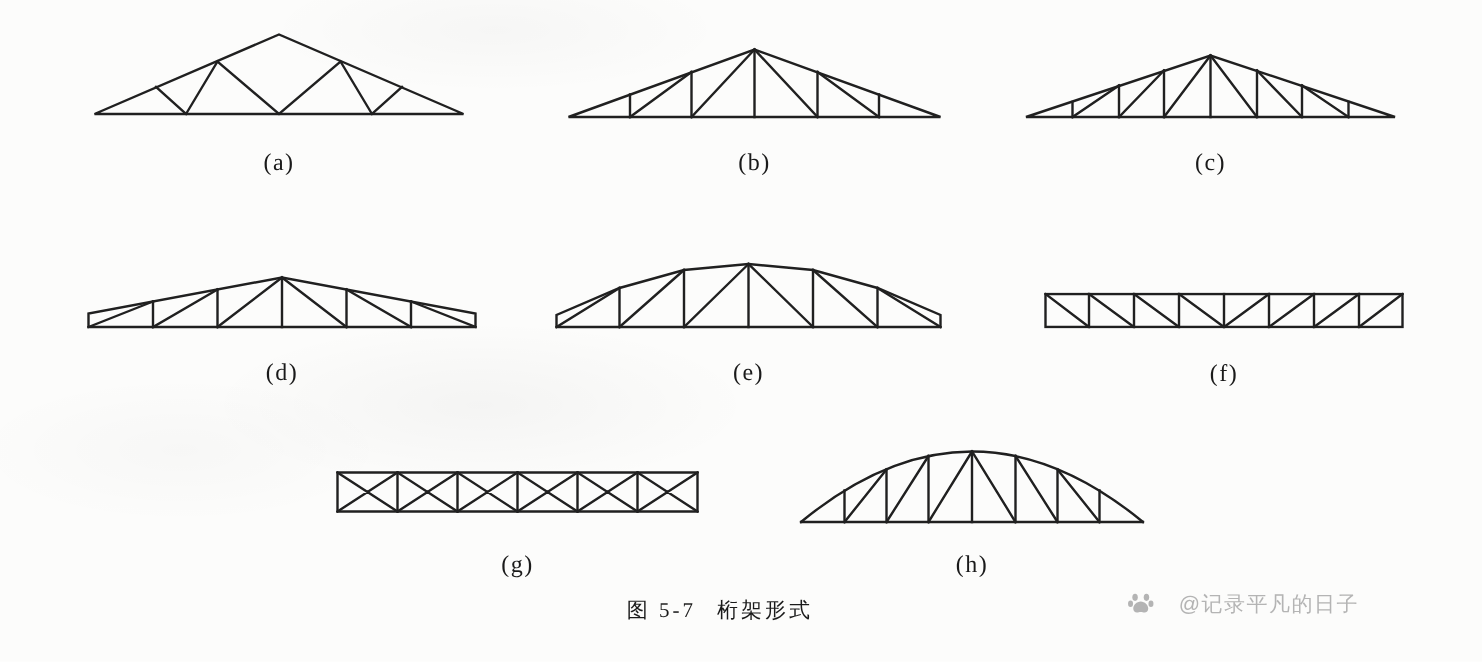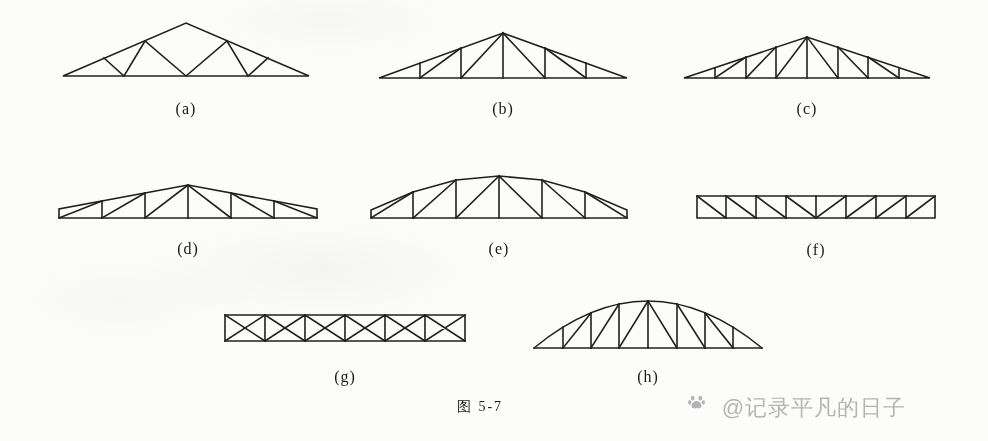--- a/index.html
+++ b/index.html
@@ -48,25 +48,25 @@
     gap: 14px;
     font-size: 14px;
     color: #1a1a1a;
   }
   .caption span { letter-spacing: 2px; }
   .watermark {
     position: absolute;
     right: 82px;
     top: 393px;
     display: flex;
-    align-items: flex-start;
+    align-items: flex-end;
     gap: 16px;
     color: #b4b4b4;
     font-family: "Liberation Sans", sans-serif;
-    font-size: 22px;
+    font-size: 14px;
     letter-spacing: 1px;
   }
   .watermark svg { display: block; }
 </style>
 </head>
 <body>
 
 <div class="page">
 
   <figure class="truss" style="left:62px; top:20px;">
@@ -136,20 +136,21 @@
       <path d="M1 54 H229"></path>
       <path d="M1 54 Q115 -40 229 54"></path>
       <path d="M30 33V54 M58 19V54 M86 10V54 M115 7V54 M144 10V54 M172 19V54 M200 33V54"></path>
       <path d="M30 54L58 19 M58 54L86 10 M86 54L115 7 M200 54L172 19 M172 54L144 10 M144 54L115 7"></path>
     </svg>
     <figcaption class="truss-label" style="margin-top:18px;">(h)</figcaption>
   </figure>
 
   <div class="caption">
     <span>图 5-7</span>
+    <span>桁架形式</span>
   </div>
 
   <div class="watermark">
     <svg width="19" height="19" viewBox="0 0 24 24" fill="#b4b4b4">
       <ellipse cx="7.2" cy="6.6" rx="2.3" ry="3"></ellipse>
       <ellipse cx="16.8" cy="6.6" rx="2.3" ry="3"></ellipse>
       <ellipse cx="3.4" cy="12" rx="2.1" ry="2.7"></ellipse>
       <ellipse cx="20.6" cy="12" rx="2.1" ry="2.7"></ellipse>
       <path d="M12 10.2c-3.4 0-6.3 3.1-6.3 6 0 1.9 1.4 3.2 3.1 3.2 1.2 0 2-.5 3.2-.5s2 .5 3.2.5c1.7 0 3.1-1.3 3.1-3.2 0-2.9-2.9-6-6.3-6z"></path>
     </svg>

